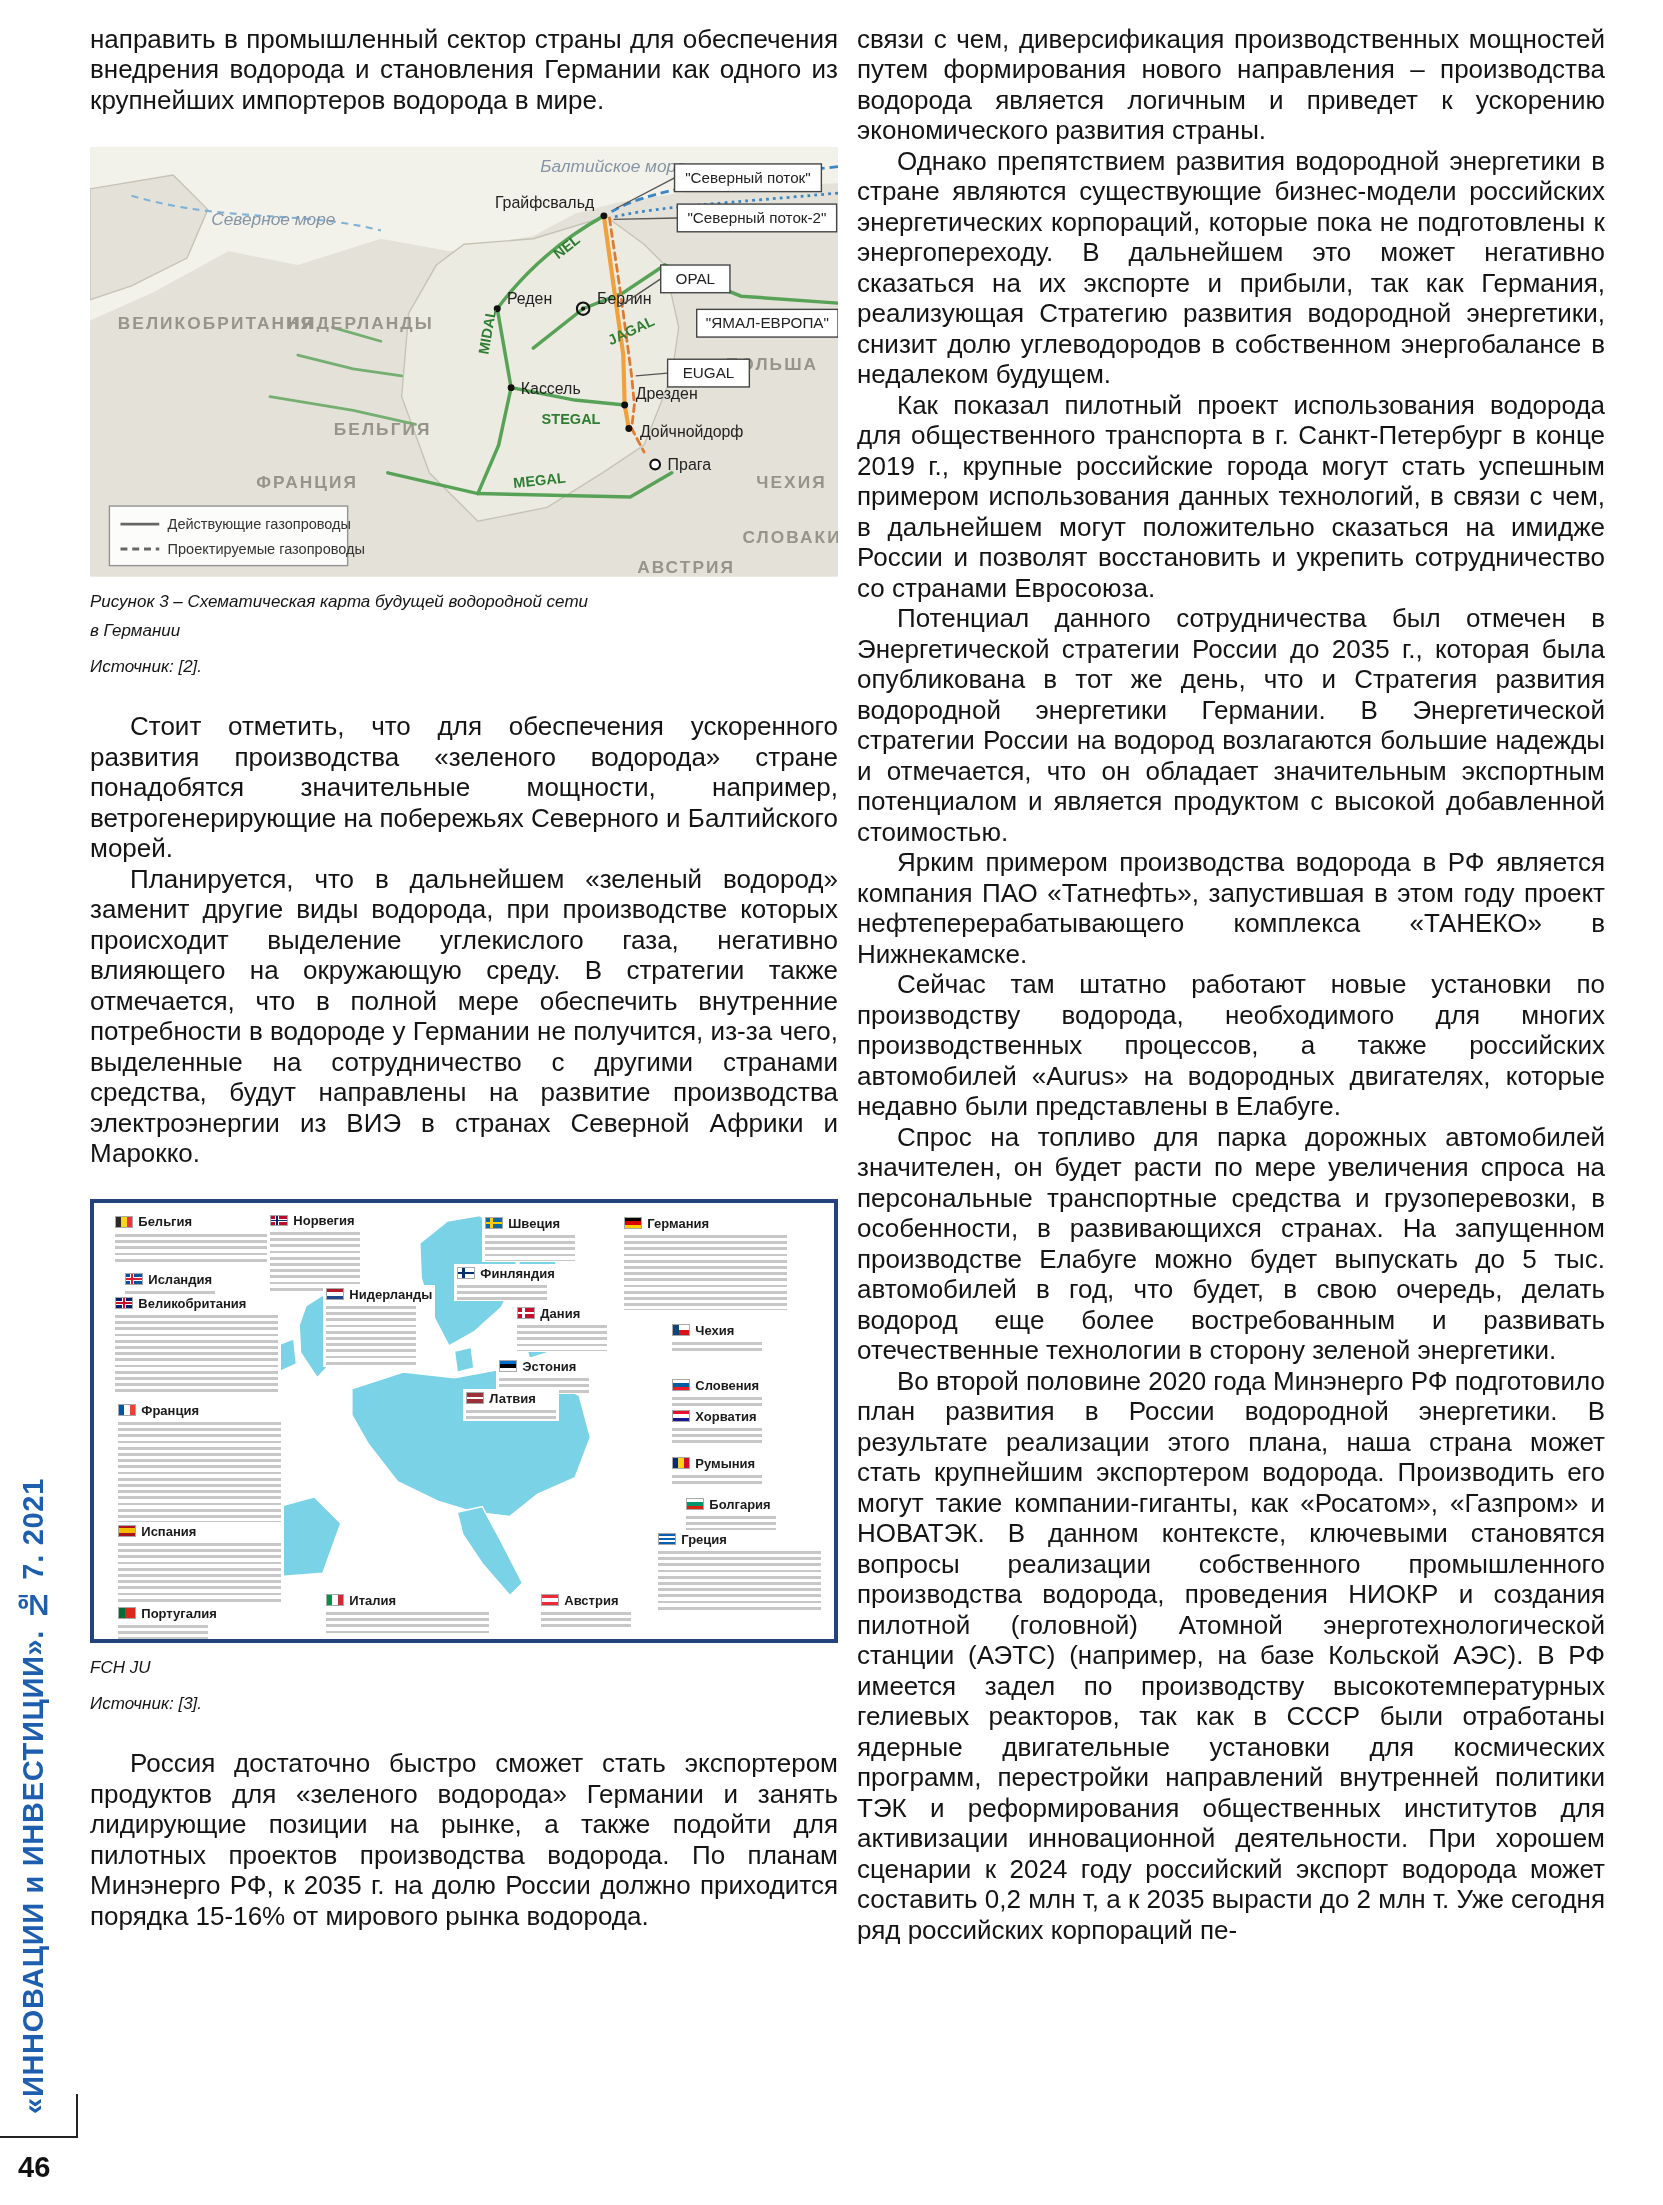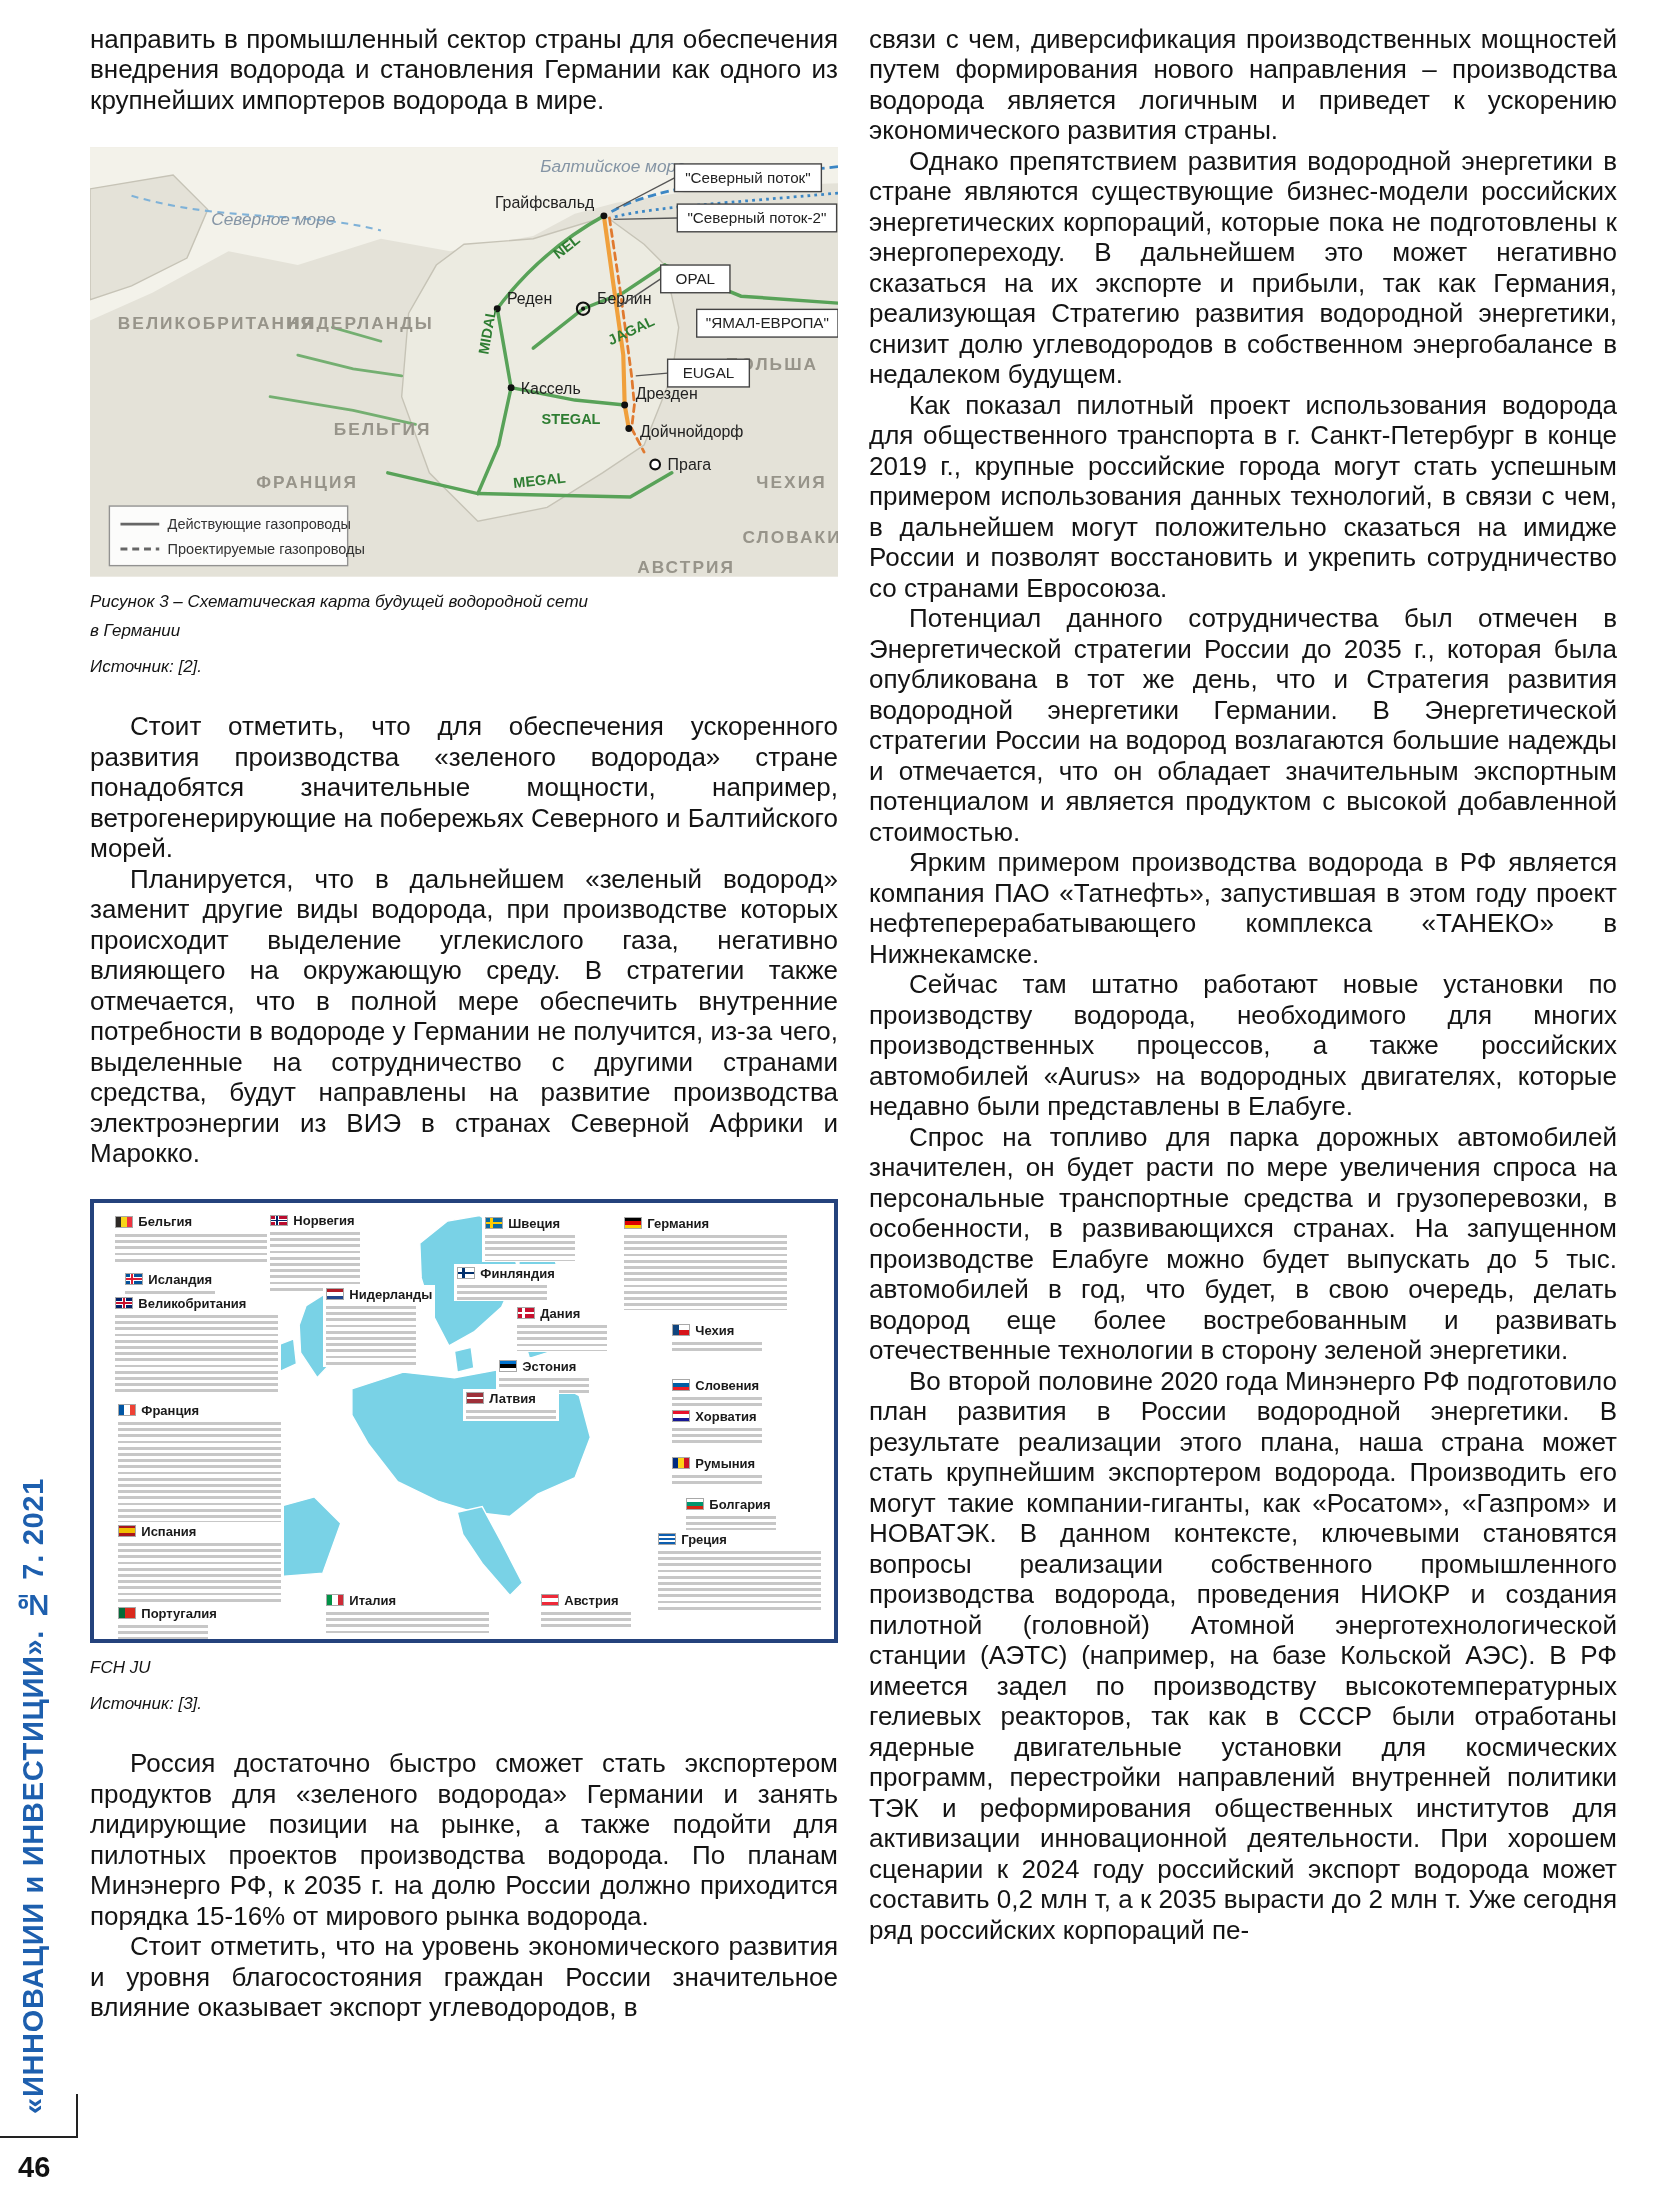--- a/index.html
+++ b/index.html
@@ -1,21 +1,21 @@
 <!DOCTYPE html>
 <html lang="ru" style="font-size:11px"><head>
 <meta charset="utf-8">
 <style>
   * { margin:0; padding:0; box-sizing:border-box; }
   html,body { background:#ffffff; }
   body {
     width:1663px; height:2205px; position:relative; overflow:hidden;
     font-family:"Liberation Sans","DejaVu Sans",sans-serif; color:#141414;
   }
-  .columns { position:absolute; left:90px; top:23.6px; width:1528px; display:flex; gap:31px; }
+  .columns { position:absolute; left:90px; top:23.6px; width:1528px; display:flex; gap:19px; }
   .col { width:748px; }
   p { font-size:26px; line-height:30.5px; text-align:justify; text-indent:40px; }
   p.noindent { text-indent:0; }
 
   
   figure { margin:0; }
   .fig3 { margin:32px 0 9.7px; }
   .fig3 svg { display:block; width:748px; height:430px; }
   .figcap { font-style:italic; font-size:17px; line-height:29px; }
   .figcap .src { margin-top:7px; }
@@ -389,21 +389,20 @@
         <div class="micro narrow" style="height:15.2px"></div>
       </div>
     </figure>
 
     <div class="figcap">
       <div>FCH JU</div>
       <div class="src">Источник: [3].</div>
     </div>
 
     <p>Россия достаточно быстро сможет стать экспортером продуктов для «зеленого водорода» Германии и занять лидирующие позиции на рынке, а также подойти для пилотных проектов производства водорода. По планам Минэнерго РФ, к 2035 г. на долю России должно приходится порядка 15-16% от мирового рынка водорода.</p>
-    <p>Стоит отметить, что на уровень экономического развития и уровня благосостояния граждан России значительное влияние оказывает экспорт углеводородов, в</p>
   </div>
 
   <div class="col">
     <p class="noindent">связи с чем, диверсификация производственных мощностей путем формирования нового направления – производства водорода является логичным и приведет к ускорению экономического развития страны.</p>
     <p>Однако препятствием развития водородной энергетики в стране являются существующие бизнес-модели российских энергетических корпораций, которые пока не подготовлены к энергопереходу. В дальнейшем это может негативно сказаться на их экспорте и прибыли, так как Германия, реализующая Стратегию развития водородной энергетики, снизит долю углеводородов в собственном энергобалансе в недалеком будущем.</p>
     <p>Как показал пилотный проект использования водорода для общественного транспорта в г. Санкт-Петербург в конце 2019 г., крупные российские города могут стать успешным примером использования данных технологий, в связи с чем, в дальнейшем могут положительно сказаться на имидже России и позволят восстановить и укрепить сотрудничество со странами Евросоюза.</p>
     <p>Потенциал данного сотрудничества был отмечен в Энергетической стратегии России до 2035 г., которая была опубликована в тот же день, что и Стратегия развития водородной энергетики Германии. В Энергетической стратегии России на водород возлагаются большие надежды и отмечается, что он обладает значительным экспортным потенциалом и является продуктом с высокой добавленной стоимостью.</p>
     <p>Ярким примером производства водорода в РФ является компания ПАО «Татнефть», запустившая в этом году проект нефтеперерабатывающего комплекса «ТАНЕКО» в Нижнекамске.</p>
     <p>Сейчас там штатно работают новые установки по производству водорода, необходимого для многих производственных процессов, а также российских автомобилей «Aurus» на водородных двигателях, которые недавно были представлены в Елабуге.</p>
     <p>Спрос на топливо для парка дорожных автомобилей значителен, он будет расти по мере увеличения спроса на персональные транспортные средства и грузоперевозки, в особенности, в развивающихся странах. На запущенном производстве Елабуге можно будет выпускать до 5 тыс. автомобилей в год, что будет, в свою очередь, делать водород еще более востребованным и развивать отечественные технологии в сторону зеленой энергетики.</p>

